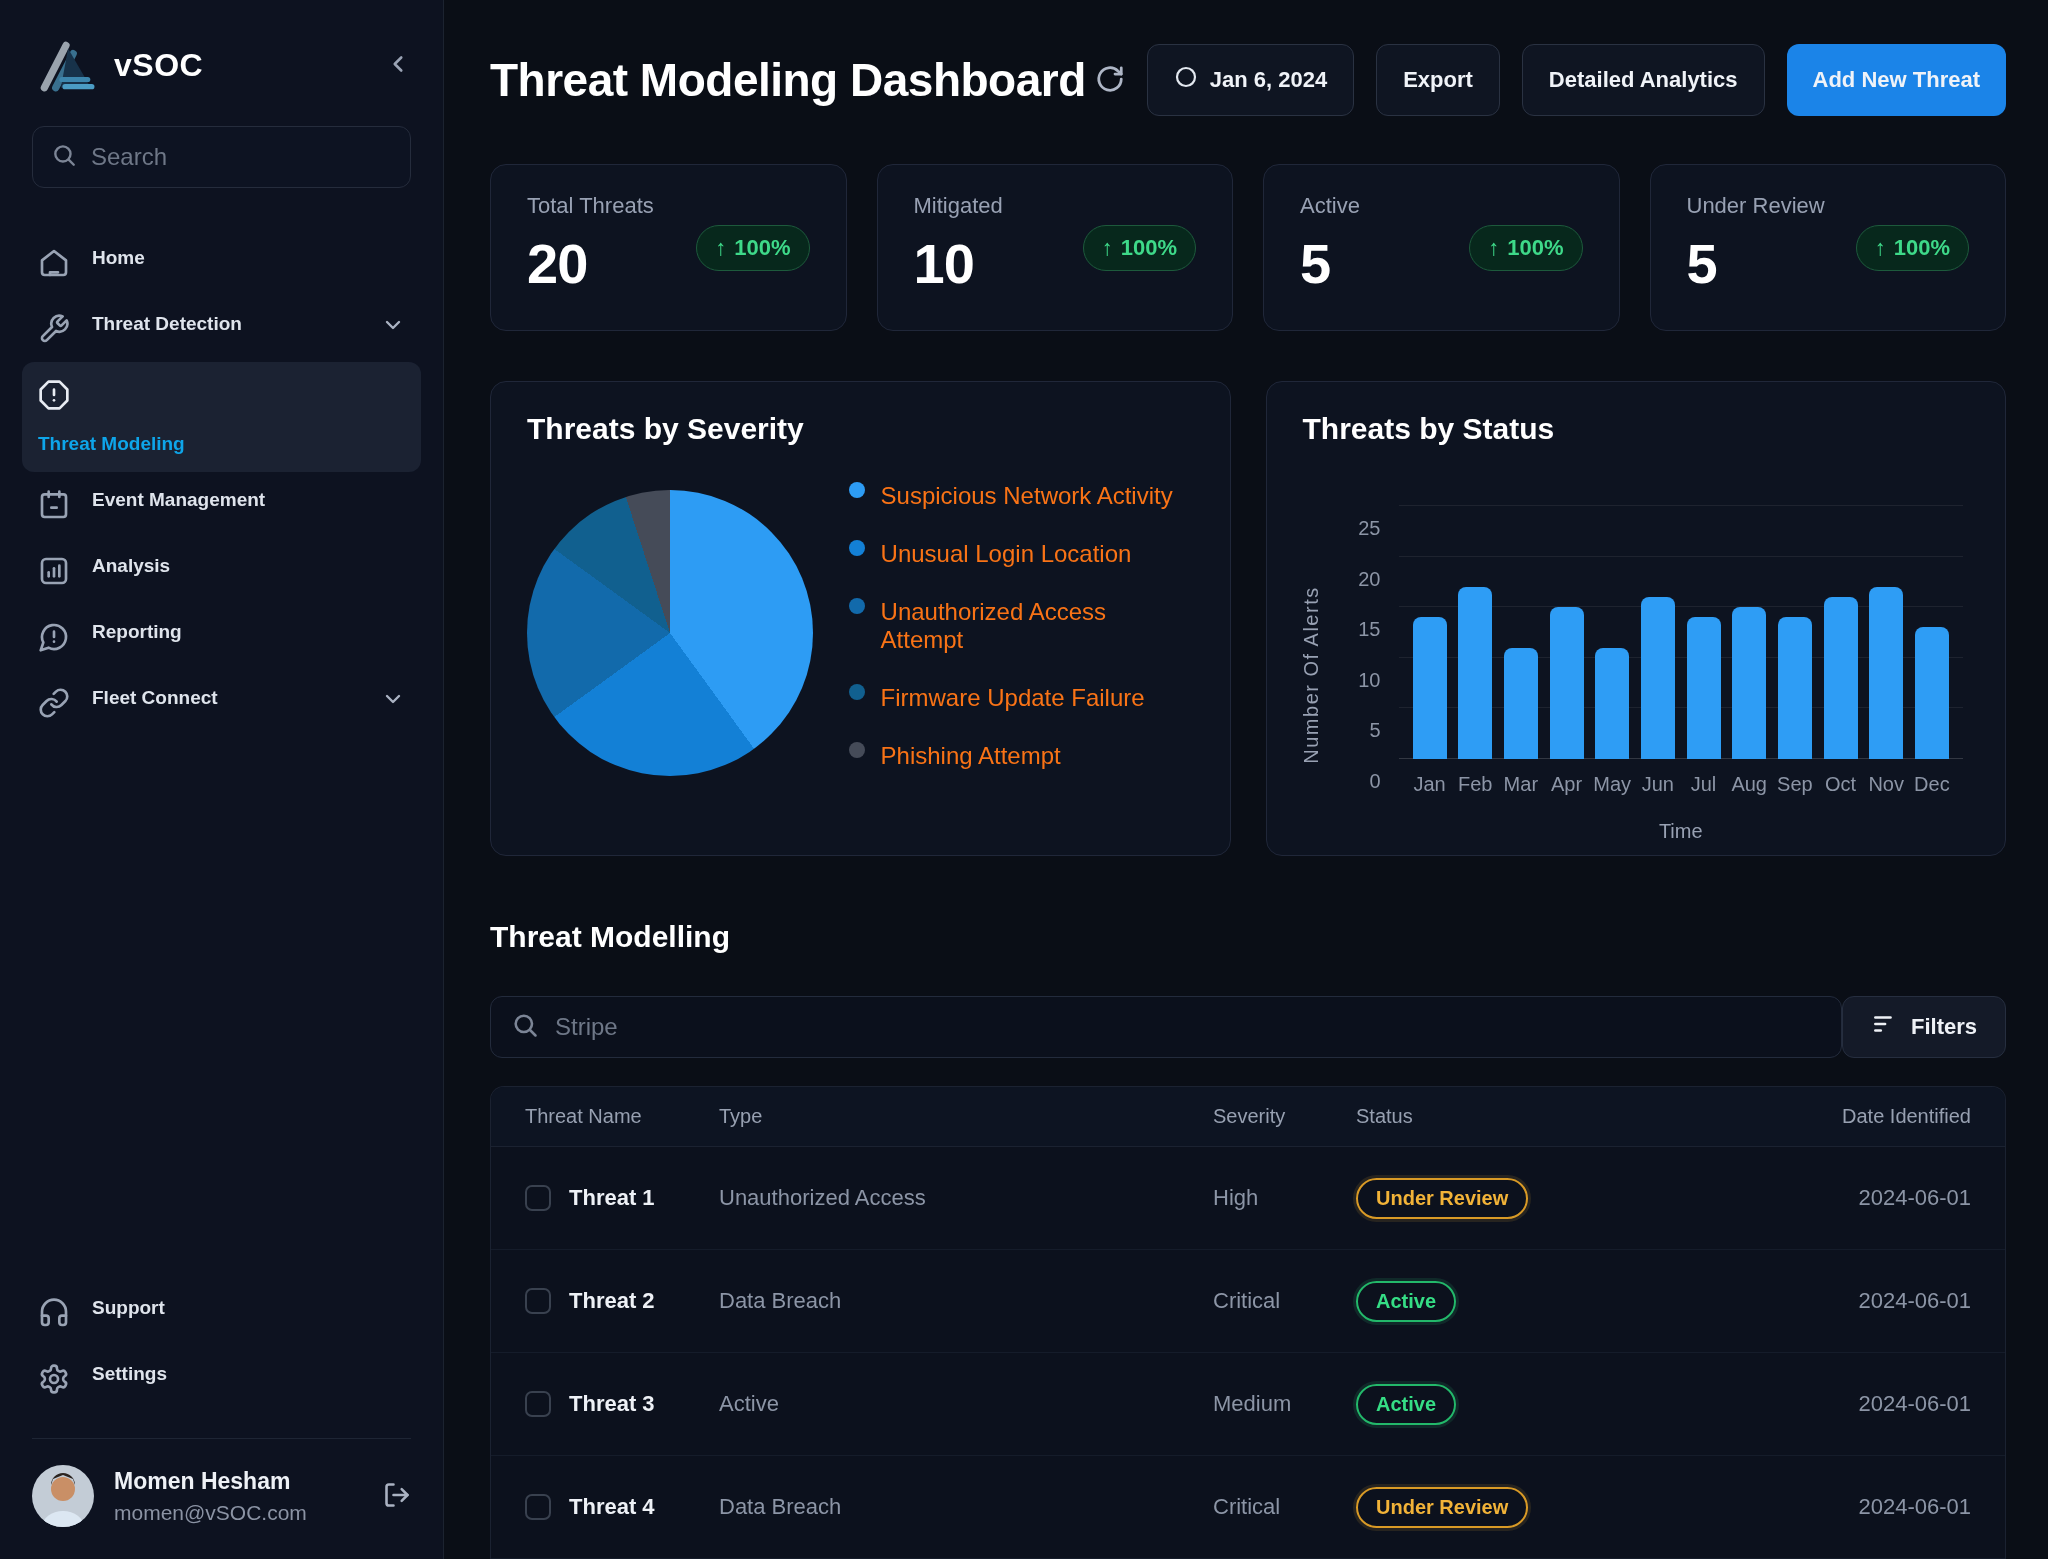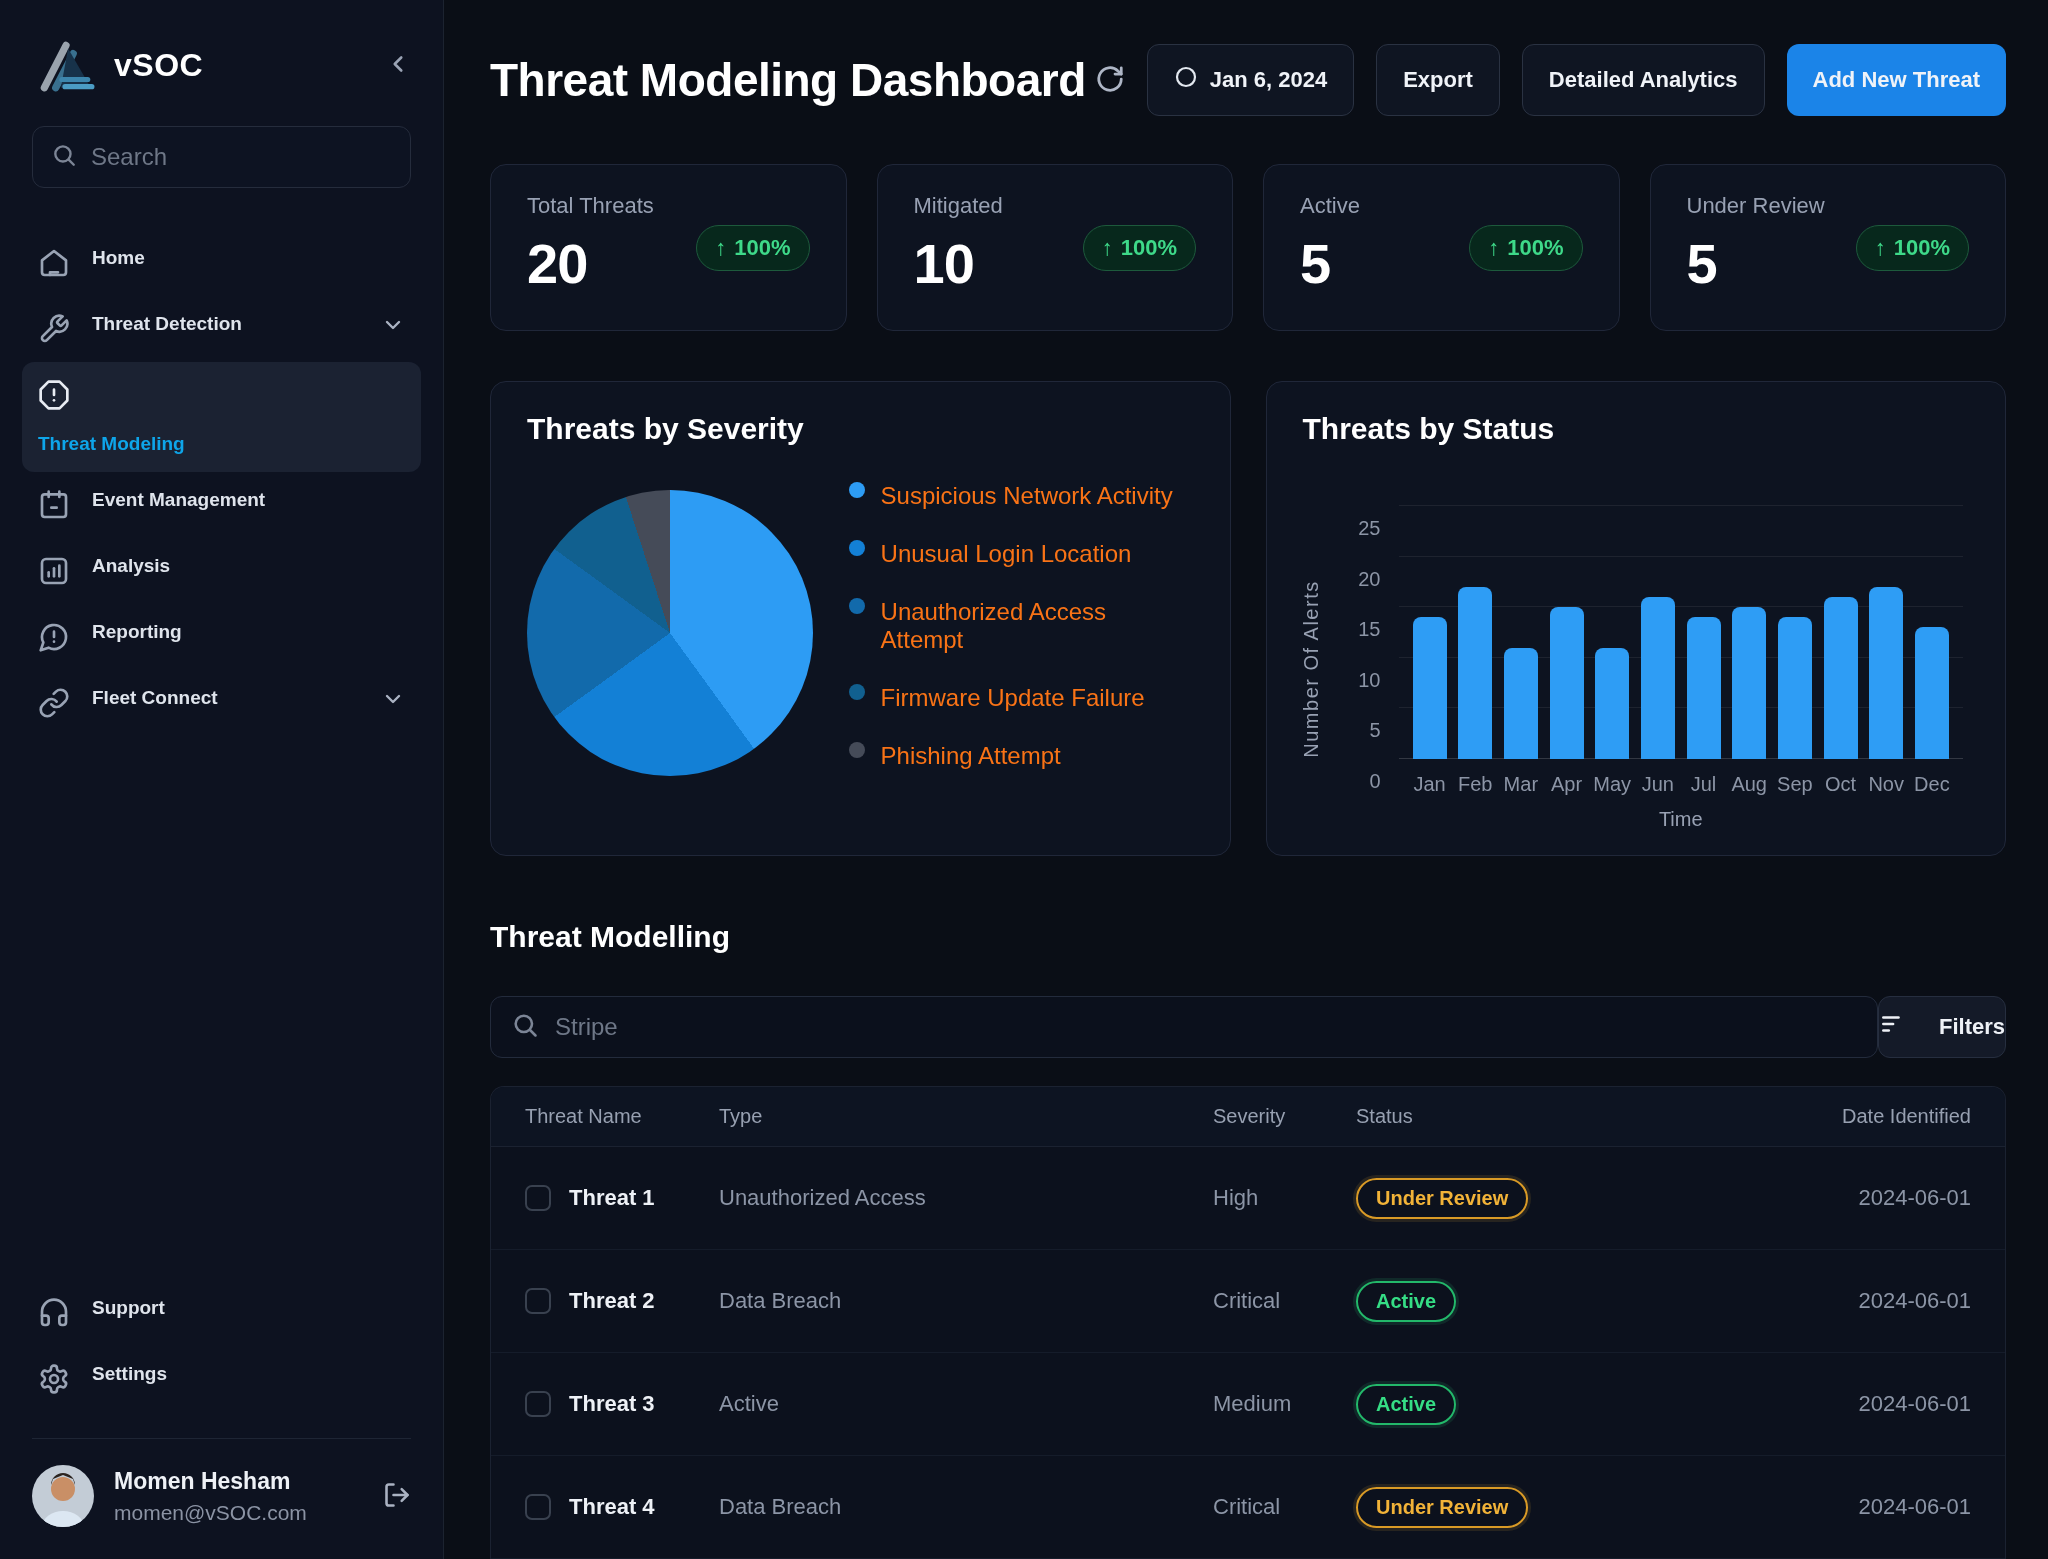--- a/index.html
+++ b/index.html
@@ -96,42 +96,42 @@
   .bar-wrap { position:relative; margin:60px 6px 0 96px; }
   .plot { position:relative; height:253px; }
   .gridline { position:absolute; left:0; right:0; height:1px; background:rgba(255,255,255,.07); }
   .gridline.zero { background:rgba(255,255,255,.16); }
   .tick { position:absolute; right:calc(100% + 18px); transform:translateY(50%); font-size:20px; color:#8c95a6; }
   .bars { position:absolute; inset:0; display:flex; align-items:flex-end; justify-content:space-between; padding:0 10px; }
   .bar-slot { width:42px; display:flex; justify-content:center; }
   .bar { width:34px; background:#2e9df5; border-radius:8px 8px 0 0; }
   .months { display:flex; justify-content:space-between; padding:0 10px; margin-top:14px; }
   .m-slot { width:42px; text-align:center; font-size:20px; color:#8c95a6; }
-  .xlabel { text-align:center; margin-top:12px; font-size:20px; color:#98a1b3; }
+  .xlabel { text-align:center; margin-top:24px; font-size:20px; color:#98a1b3; }
   .ylabel {
     position:absolute; top:50%; left:-88px; transform:translate(-50%,-50%) rotate(-90deg);
     white-space:nowrap; font-size:20px; color:#98a1b3; letter-spacing:1.5px;
   }
 
   
   .section-title { margin-top:64px; font-size:30px; font-weight:700; color:#ffffff; }
   .filter-row { display:flex; margin-top:42px; }
   .big-search {
     flex:1; height:62px; border:1px solid #232b3c; border-radius:12px;
     display:flex; align-items:center; padding:0 20px; gap:16px; background:#0b101c;
   }
   .big-search svg { color:#7c8596; }
   .big-search input {
     background:transparent; border:none; outline:none; flex:1;
     font-size:24px; color:#cfd6e2; font-family:inherit;
   }
   .big-search input::placeholder { color:#6e7787; }
   .filters-btn {
-    width:128px; height:62px; background:#141a28; border:1px solid #262e3f; border-radius:12px;
-    display:flex; align-items:center; justify-content:space-between; gap:14px;
+    width:164px; height:62px; background:#141a28; border:1px solid #262e3f; border-radius:12px;
+    display:flex; align-items:center; justify-content:center; gap:14px;
     color:#eef1f6; font-size:22px; font-weight:600; cursor:pointer; font-family:inherit;
   }
   .table-card {
     margin-top:28px; border:1px solid #1b2231; border-bottom:none;
     border-radius:14px 14px 0 0; background:#0c111d; overflow:hidden;
   }
   .t-grid {
     display:grid; grid-template-columns:44px 150px 494px 143px 1fr 180px;
     padding:0 34px; align-items:center;
   }

